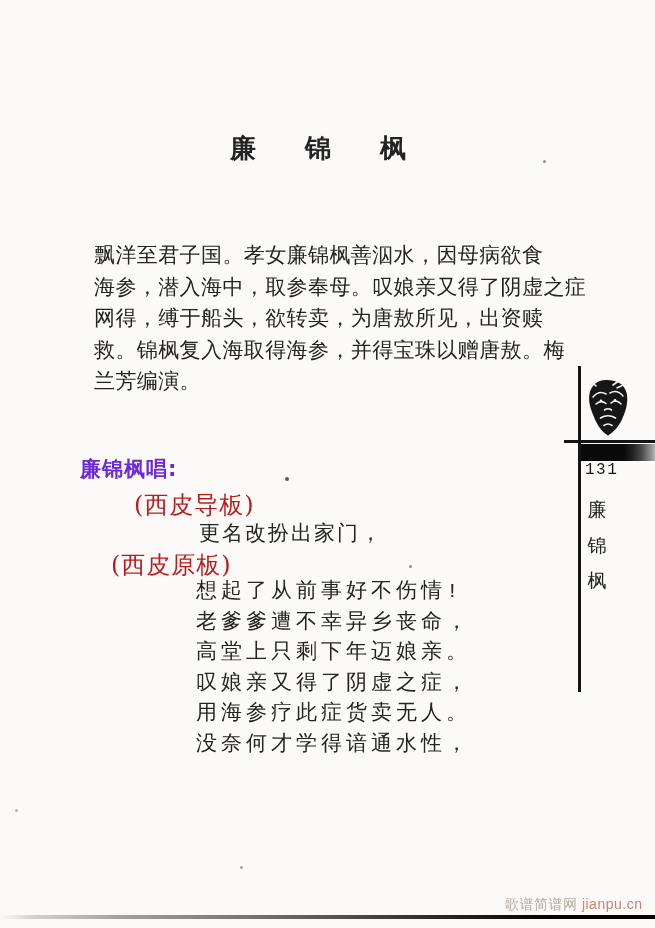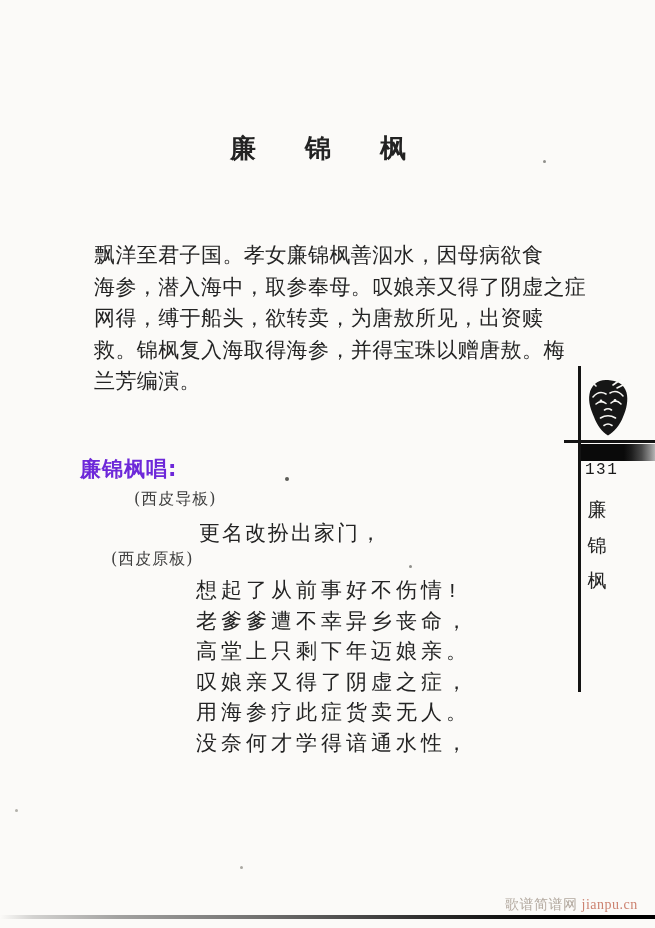--- a/index.html
+++ b/index.html
@@ -24,21 +24,21 @@
     color:#242424;
   }
   .intro .iline{white-space:nowrap;}
   .intro .iline.indent{text-indent:43px;}
   
   .singer{
     left:72px;top:455px;
     font-family:"DejaVu Sans", sans-serif;
     font-size:21px;font-weight:bold;letter-spacing:1px;color:#6d28d9;margin-left:8px;
   }
-  .tune{font-size:16px;letter-spacing:1px;color:#404040;white-space:nowrap;}
+  .tune{font-size:24px;letter-spacing:1px;color:#b91c1c;white-space:nowrap;}
   .tune.t1{left:134px;top:489px;}
   .tune.t2{left:111px;top:549px;}
   .lyric-first{
     left:199px;top:519px;font-size:21px;letter-spacing:2px;
     color:#242424;white-space:nowrap;
   }
   .lyrics{
     left:196px;top:577px;
     font-size:21px;line-height:30.6px;letter-spacing:4px;
     color:#242424;
@@ -61,21 +61,21 @@
   .vchar{
     left:585px;width:24px;text-align:center;
     font-size:19px;color:#222;
   }
   .vchar.c0{top:497px;}
   .vchar.c1{top:533px;}
   .vchar.c2{top:568px;}
   
   .watermark{
     left:505px;top:896px;font-size:14px;letter-spacing:0.5px;white-space:nowrap;
-    font-family:Liberation Serif, serif;
+    font-family:Liberation Sans, sans-serif;
   }
   .wm-name{color:#b3a99f;}
   .wm-url{color:#cc8270;}
   
   .bottom-edge{
     left:0;top:915px;width:655px;height:4px;
     background:linear-gradient(90deg,
       rgba(0,0,0,0) 0,rgba(30,30,30,.18) 5%,rgba(30,30,30,.4) 18%,
       rgba(20,20,20,.6) 40%,rgba(10,10,10,.85) 65%,#000 85%);
   }

